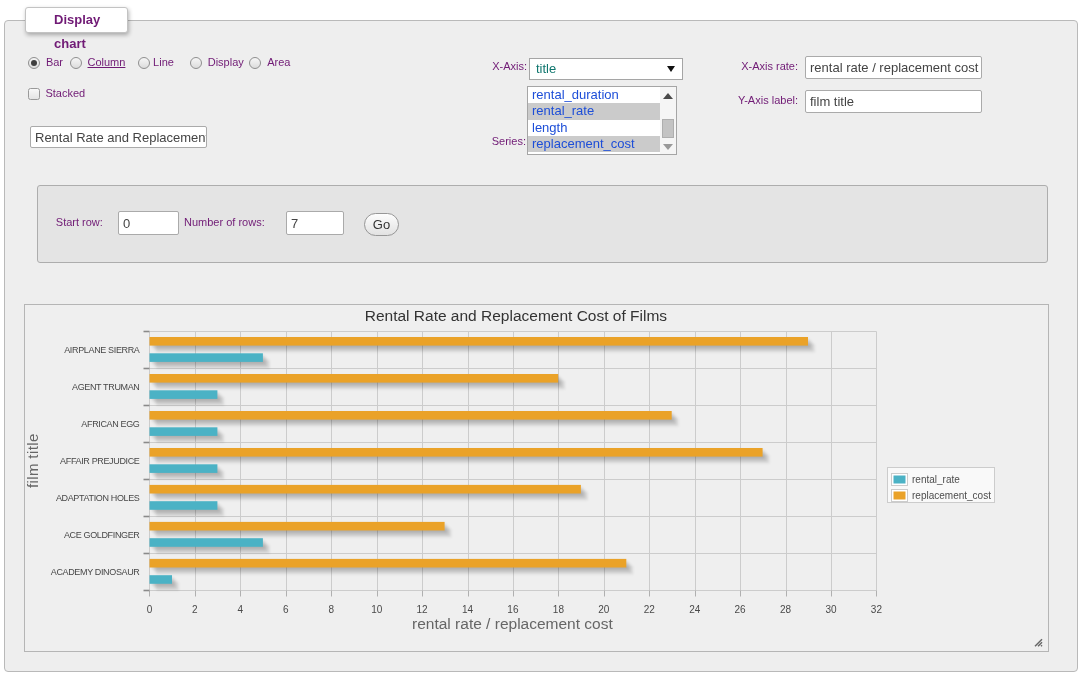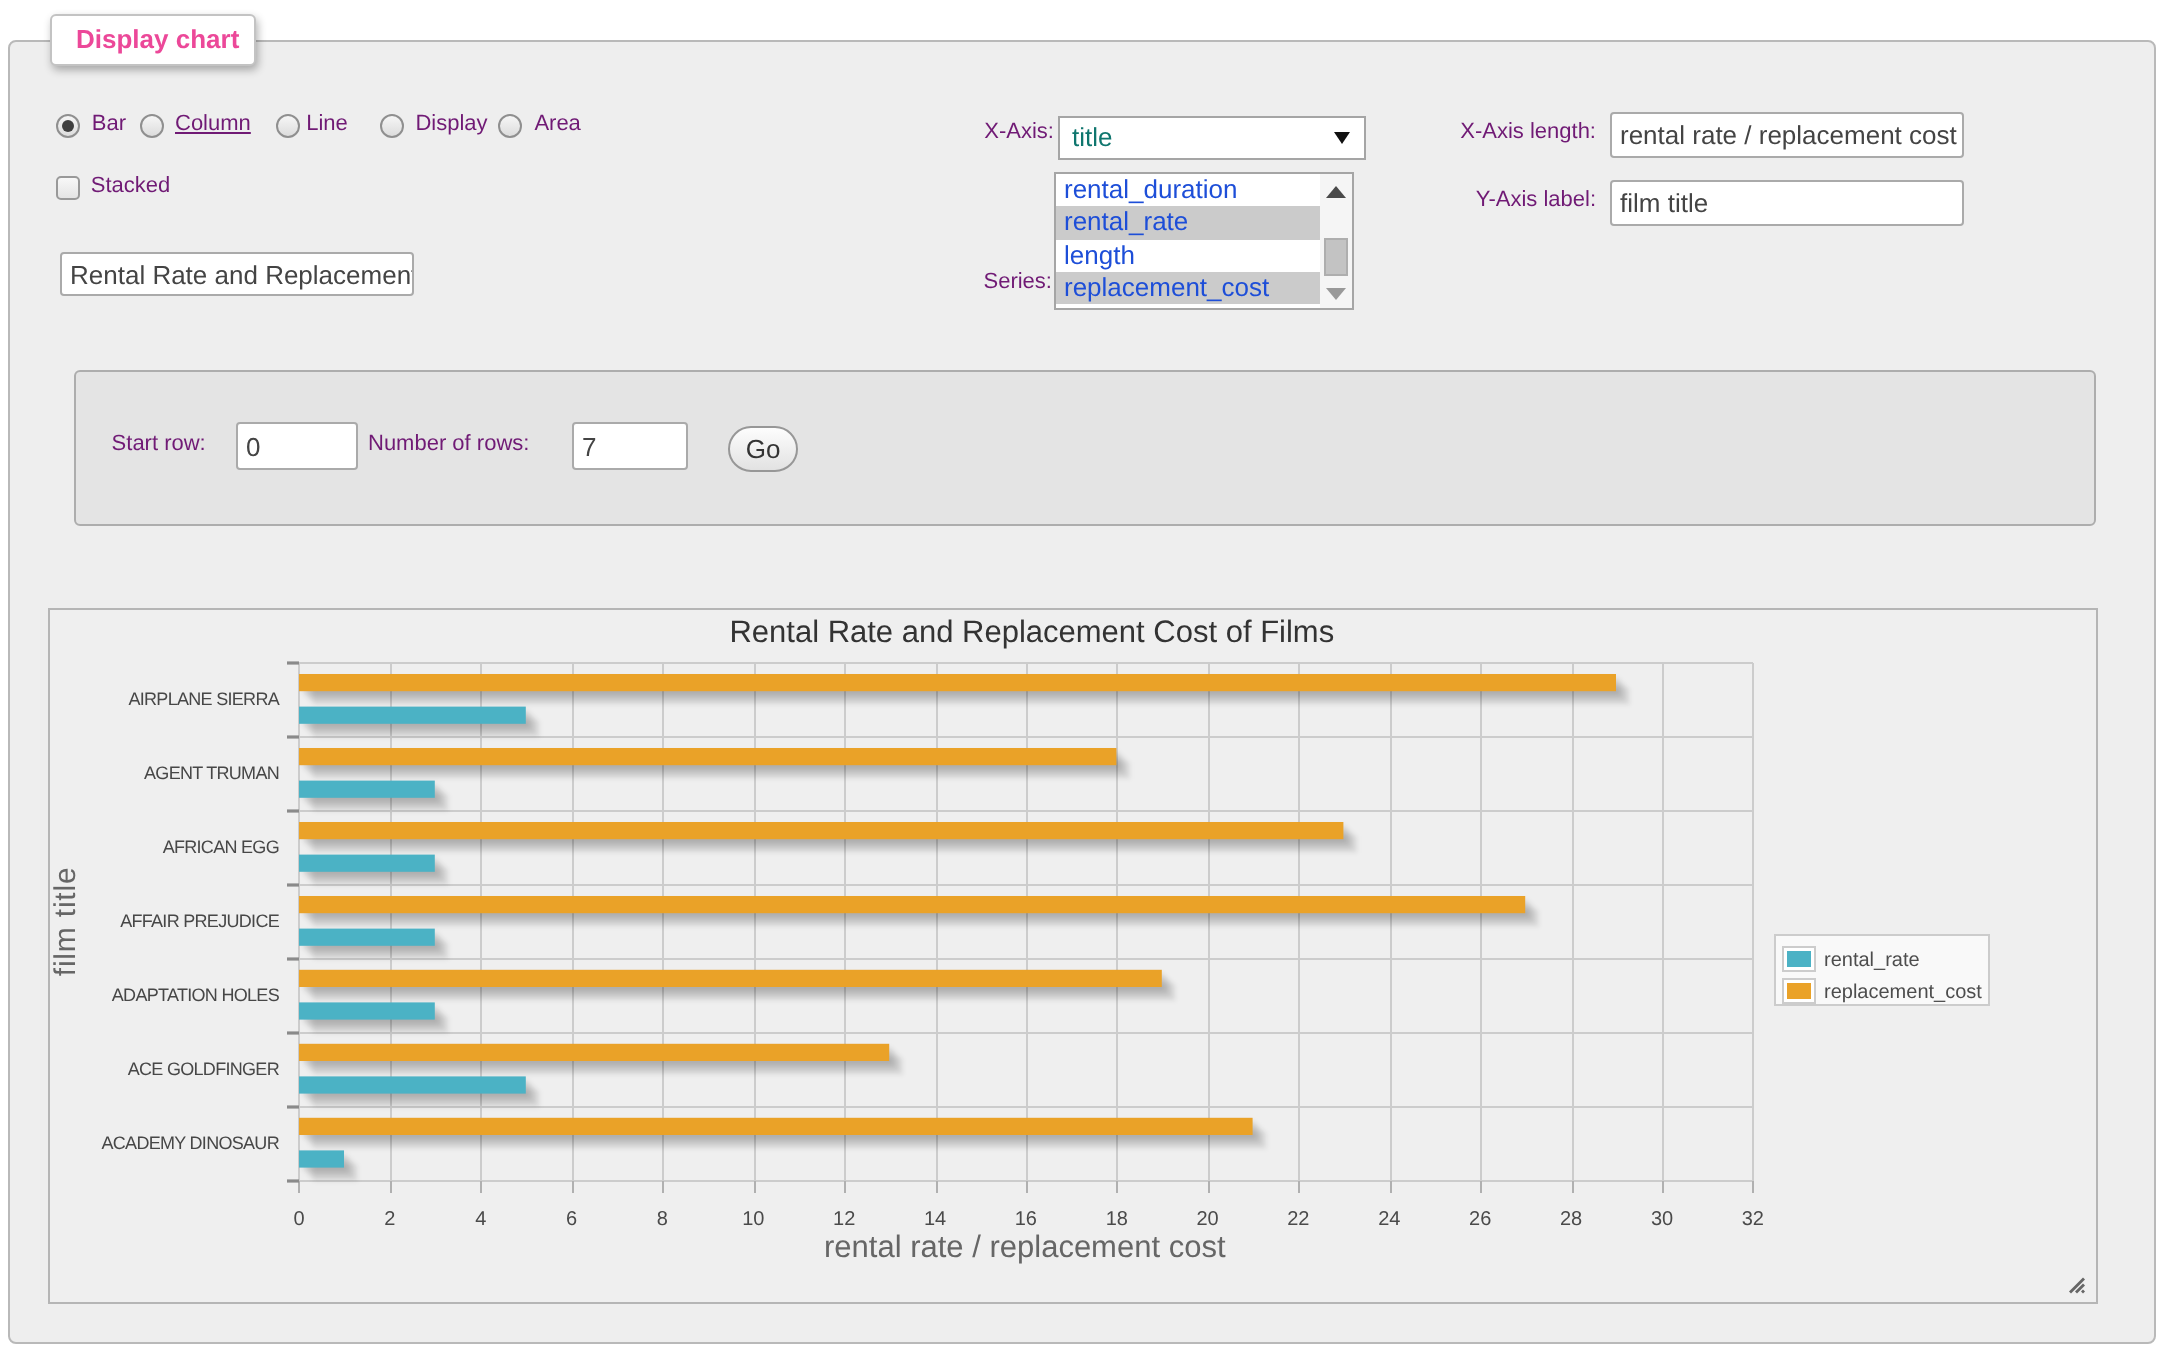--- a/index.html
+++ b/index.html
@@ -1,18 +1,18 @@
 <!DOCTYPE html>
 <html><head><meta charset="utf-8"><style>
 *{margin:0;padding:0;box-sizing:border-box;}
 html,body{width:1081px;height:681px;background:#fff;font-family:"Liberation Sans",sans-serif;}
 #page{position:relative;width:1081px;height:681px;overflow:hidden;}
 .abs{position:absolute;}
 #fs{left:4px;top:20px;width:1074px;height:652px;background:#eeeeee;border:1px solid #b9b9b9;border-radius:4px;}
-#fslegend{left:25px;top:7px;width:103px;height:26px;background:#ffffff;border:1px solid #c3c3c3;border-radius:3px;box-shadow:1px 2px 4px rgba(0,0,0,0.3);font-size:13px;font-weight:bold;color:#ec4899;line-height:24px;padding-left:12px;}
+#fslegend{left:25px;top:7px;width:103px;height:26px;background:#ffffff;border:1px solid #c3c3c3;border-radius:3px;box-shadow:1px 2px 4px rgba(0,0,0,0.3);font-size:13px;font-weight:bold;color:#701a75;line-height:24px;padding-left:28px;}
 .lbl{font-size:11px;color:#701a75;white-space:nowrap;}
 .rd{width:12px;height:12px;border:1px solid #8f8f8f;border-radius:50%;background:linear-gradient(#f6f6f6,#dcdcdc);}
 .rd.sel::after{content:"";position:absolute;left:2px;top:2px;width:6px;height:6px;border-radius:50%;background:#3f3f3f;}
 .cb{width:11.5px;height:11.5px;border:1px solid #999;border-radius:2.5px;background:linear-gradient(#f8f8f8,#e4e4e4);}
 .tin{background:#fff;border:1px solid #aaa;border-radius:2px;font-size:13px;color:#444;padding:0 4px;line-height:21px;white-space:nowrap;overflow:hidden;}
 #titlein{left:30px;top:126px;width:177px;height:22px;}
 #selectbox{left:529px;top:58px;width:154px;height:22px;background:#fff;border:1px solid #a5a5a5;font-size:13px;color:#0f766e;line-height:20px;padding-left:6px;}
 #selarrow{left:667px;top:66px;width:0;height:0;border-left:4.5px solid transparent;border-right:4.5px solid transparent;border-top:6px solid #111;}
 #mlist{left:527px;top:86px;width:150px;height:69px;background:#fff;border:1px solid #a5a5a5;overflow:hidden;}
 .opt{height:16.3px;font-size:13px;color:#1d4ed8;padding-left:4px;line-height:16.5px;width:132px;}
@@ -54,21 +54,21 @@
     <div class="opt">rental_duration</div>
     <div class="opt sel">rental_rate</div>
     <div class="opt">length</div>
     <div class="opt sel">replacement_cost</div>
     <div id="sbar">
         <span class="sarr" id="sup"></span>
         <span id="sthumb"></span>
         <span class="sarr" id="sdown"></span>
       </div>
   </div>
-  <div class="abs lbl" style="left:718px;top:60.4px;width:80px;text-align:right;">X-Axis length:</div>
+  <div class="abs lbl" style="left:718px;top:60.4px;width:80px;text-align:right;">X-Axis rate:</div>
   <div id="xlabelin" class="abs tin">rental rate / replacement cost</div>
   <div class="abs lbl" style="left:718px;top:94px;width:80px;text-align:right;">Y-Axis label:</div>
   <div id="ylabelin" class="abs tin">film title</div>
   <div id="graybox" class="abs"></div>
   <div class="abs lbl" style="left:55.8px;top:216.2px;">Start row:</div>
   <div id="strowin" class="abs tin">0</div>
   <div class="abs lbl" style="left:184px;top:216.2px;">Number of rows:</div>
   <div id="nrowin" class="abs tin">7</div>
   <div id="gobtn" class="abs">Go</div>
   <div id="chartbox" class="abs"><svg width="1022" height="346" viewBox="0 0 1022 346" font-family="Liberation Sans, sans-serif">

